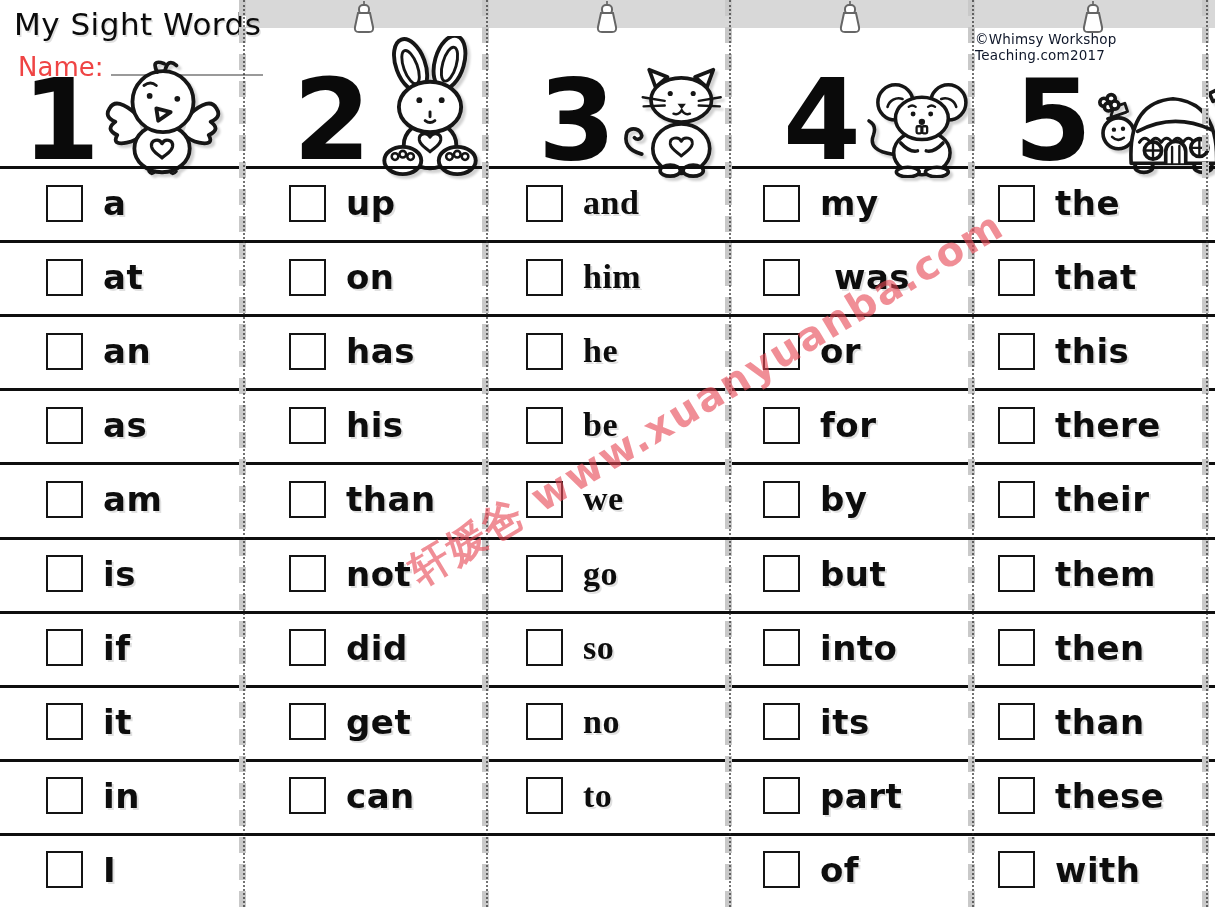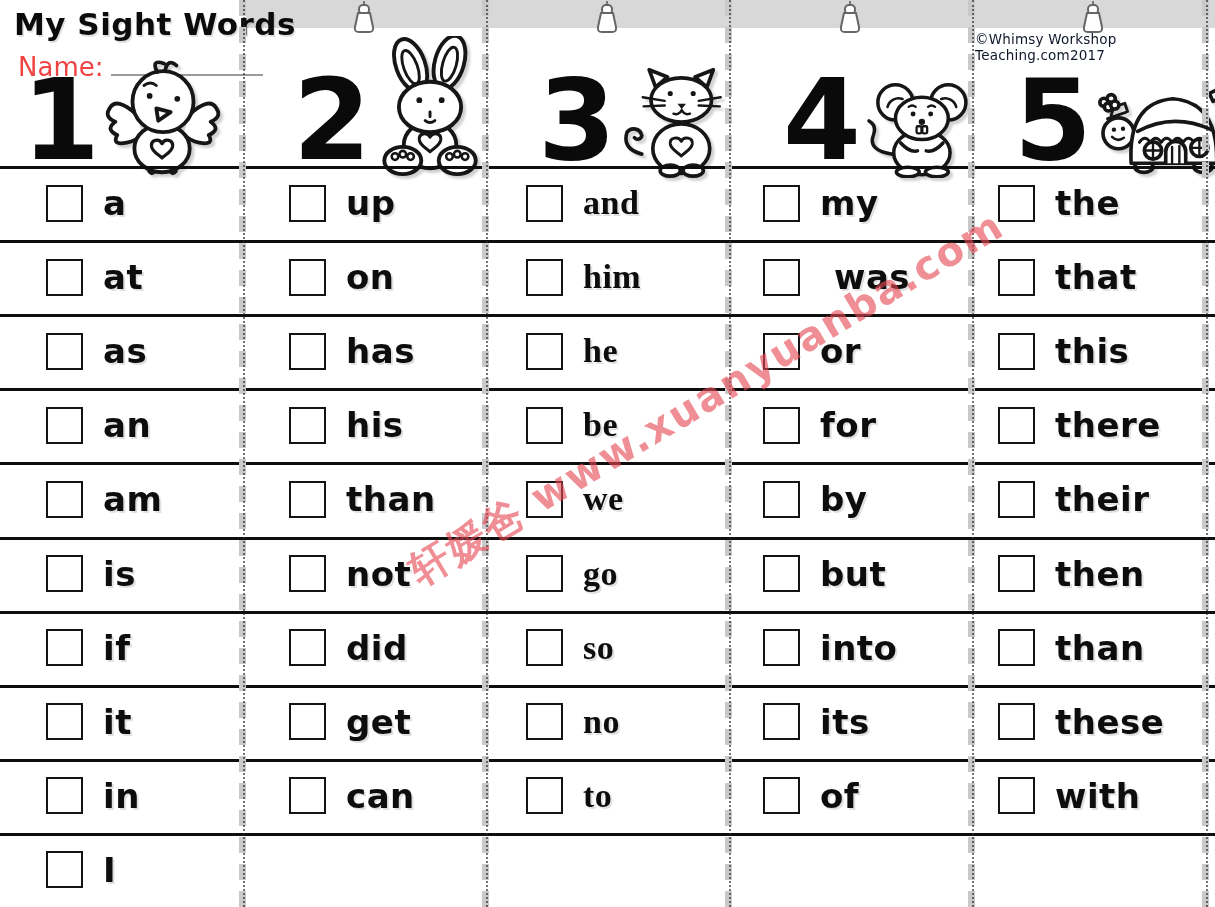--- a/index.html
+++ b/index.html
@@ -13,21 +13,21 @@
   
   .cutline{position:absolute;top:0;height:907px;width:7px;z-index:3;
            background:repeating-linear-gradient(to bottom,#c9c9c9 0 16px,rgba(0,0,0,0) 16px 27px);}
   .cutline::after{content:"";position:absolute;left:55%;top:0;height:100%;
                   border-left:2px dotted rgba(40,40,40,.65);}
 
   
   .hline{position:absolute;left:0;width:1215px;height:3px;background:#0e0e0e;z-index:2;}
 
   
-  .title{position:absolute;left:14px;top:6px;font-size:31px;font-weight:700;letter-spacing:.5px;
+  .title{position:absolute;left:14px;top:6px;font-size:31px;font-weight:400;letter-spacing:.5px;
          color:#0b0b0b;text-shadow:1.5px 1.5px 0 rgba(0,0,0,.12);}
   .name-row{position:absolute;left:18px;top:50px;font-size:26px;color:#ef4444;}
   .name-line{display:inline-block;width:152px;height:24px;border-bottom:2px solid #9a9a9a;margin-left:8px;}
   .copyright{position:absolute;left:975px;top:31px;width:238px;font-size:13.5px;color:#0f172a;letter-spacing:.2px;}
 
   
   .colhead{position:absolute;top:40px;height:138px;display:flex;align-items:flex-end;z-index:1;}
   .num{font-size:112px;font-weight:800;line-height:.80;letter-spacing:-3px;color:#0a0a0a;margin-bottom:12px;}
   .colhead svg{margin-left:4px;filter:drop-shadow(3px 3px 1px rgba(0,0,0,.18));}
 
@@ -220,28 +220,28 @@
     <div class="cell">
         <span class="cb"></span>
         <span class="w">a</span>
       </div>
     <div class="cell">
         <span class="cb"></span>
         <span class="w">at</span>
       </div>
     <div class="cell">
         <span class="cb"></span>
+        <span class="w">an</span>
+      </div>
+    <div class="cell">
+        <span class="cb"></span>
         <span class="w">as</span>
       </div>
     <div class="cell">
         <span class="cb"></span>
-        <span class="w">an</span>
-      </div>
-    <div class="cell">
-        <span class="cb"></span>
         <span class="w">am</span>
       </div>
     <div class="cell">
         <span class="cb"></span>
         <span class="w">is</span>
       </div>
     <div class="cell">
         <span class="cb"></span>
         <span class="w">if</span>
       </div>
@@ -365,20 +365,24 @@
     <div class="cell">
         <span class="cb"></span>
         <span class="w">into</span>
       </div>
     <div class="cell">
         <span class="cb"></span>
         <span class="w">its</span>
       </div>
     <div class="cell">
         <span class="cb"></span>
+        <span class="w">part</span>
+      </div>
+    <div class="cell">
+        <span class="cb"></span>
         <span class="w">of</span>
       </div>
   </div>
 
   <div class="col c4" style="left:972px">
     <div class="cell">
         <span class="cb"></span>
         <span class="w">the</span>
       </div>
     <div class="cell">
@@ -392,20 +396,24 @@
     <div class="cell">
         <span class="cb"></span>
         <span class="w">there</span>
       </div>
     <div class="cell">
         <span class="cb"></span>
         <span class="w">their</span>
       </div>
     <div class="cell">
         <span class="cb"></span>
+        <span class="w">them</span>
+      </div>
+    <div class="cell">
+        <span class="cb"></span>
         <span class="w">then</span>
       </div>
     <div class="cell">
         <span class="cb"></span>
         <span class="w">than</span>
       </div>
     <div class="cell">
         <span class="cb"></span>
         <span class="w">these</span>
       </div>

